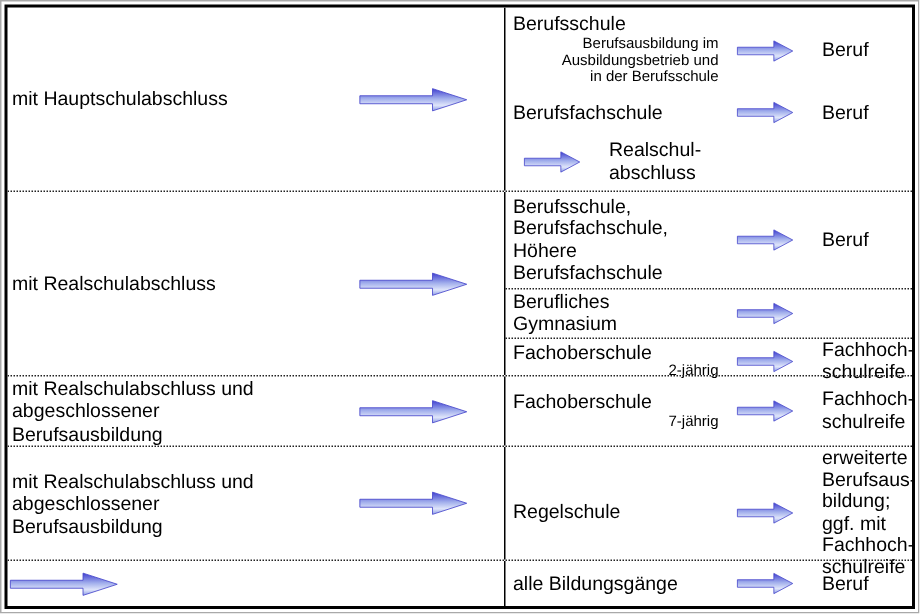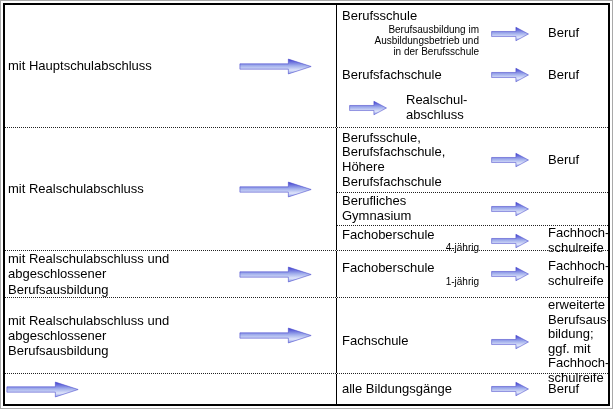--- a/index.html
+++ b/index.html
@@ -114,21 +114,21 @@
           </div>
           <div class="arrow-zone">
             <svg viewBox="0 0 42 20" width="43" height="18">
                 <polygon points="0,7.2 27,7.2 27,2.5 41,10 27,17.5 27,12.8 0,12.8" fill="url(#arrowGrad)" stroke="#4747cb" stroke-width="0.6"></polygon>
               </svg>
           </div>
         </div>
         <div class="sub grow dotted">
           <div class="school">
             <div class="school-main">Fachoberschule</div>
-            <div class="school-note">4-jährig</div>
+            <div class="school-note">2-jährig</div>
           </div>
           <div class="arrow-zone">
             <svg viewBox="0 0 42 20" width="43" height="18">
                 <polygon points="0,7.2 27,7.2 27,2.5 41,10 27,17.5 27,12.8 0,12.8" fill="url(#arrowGrad)" stroke="#4747cb" stroke-width="0.6"></polygon>
               </svg>
           </div>
           <div class="outcome">Fachhoch-
 schulreife</div>
         </div>
       </div>
@@ -140,21 +140,21 @@
 abgeschlossener
 Berufsausbildung</div>
         <svg class="big-arrow" viewBox="0 0 76 20" width="76" height="19">
             <polygon points="0,7.2 51,7.2 51,2.2 75,10 51,17.8 51,12.8 0,12.8" fill="url(#arrowGrad)" stroke="#4747cb" stroke-width="0.6"></polygon>
           </svg>
       </div>
       <div class="right-part">
         <div class="sub grow">
           <div class="school">
             <div class="school-main">Fachoberschule</div>
-            <div class="school-note">1-jährig</div>
+            <div class="school-note">7-jährig</div>
           </div>
           <div class="arrow-zone">
             <svg viewBox="0 0 42 20" width="43" height="18">
                 <polygon points="0,7.2 27,7.2 27,2.5 41,10 27,17.5 27,12.8 0,12.8" fill="url(#arrowGrad)" stroke="#4747cb" stroke-width="0.6"></polygon>
               </svg>
           </div>
           <div class="outcome">Fachhoch-
 schulreife</div>
         </div>
       </div>
@@ -165,21 +165,21 @@
         <div class="left-label">mit Realschulabschluss und
 abgeschlossener
 Berufsausbildung</div>
         <svg class="big-arrow" viewBox="0 0 76 20" width="76" height="19">
             <polygon points="0,7.2 51,7.2 51,2.2 75,10 51,17.8 51,12.8 0,12.8" fill="url(#arrowGrad)" stroke="#4747cb" stroke-width="0.6"></polygon>
           </svg>
       </div>
       <div class="right-part">
         <div class="sub grow">
           <div class="school">
-            <div class="school-main">Fachschule</div>
+            <div class="school-main">Regelschule</div>
           </div>
           <div class="arrow-zone">
             <svg viewBox="0 0 42 20" width="43" height="18">
                 <polygon points="0,7.2 27,7.2 27,2.5 41,10 27,17.5 27,12.8 0,12.8" fill="url(#arrowGrad)" stroke="#4747cb" stroke-width="0.6"></polygon>
               </svg>
           </div>
           <div class="outcome">erweiterte
 Berufsaus-
 bildung; ggf. mit
 Fachhoch-

